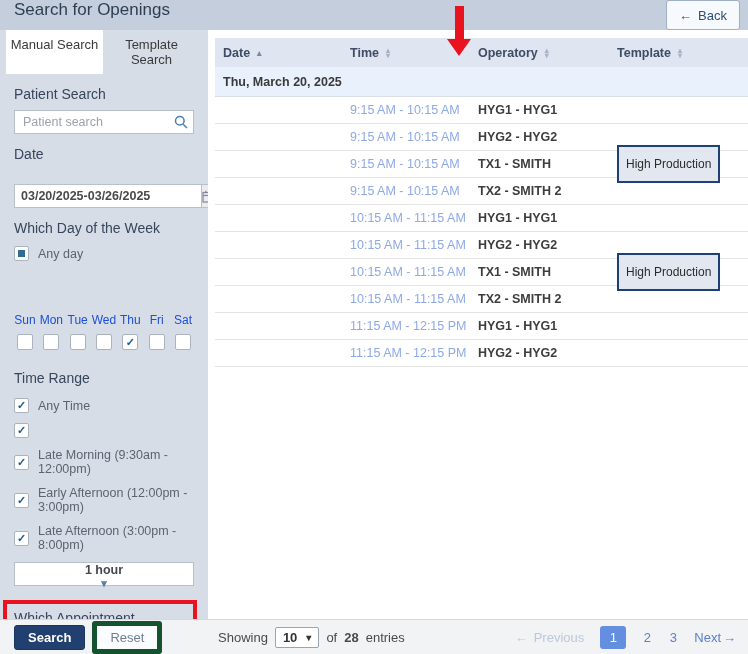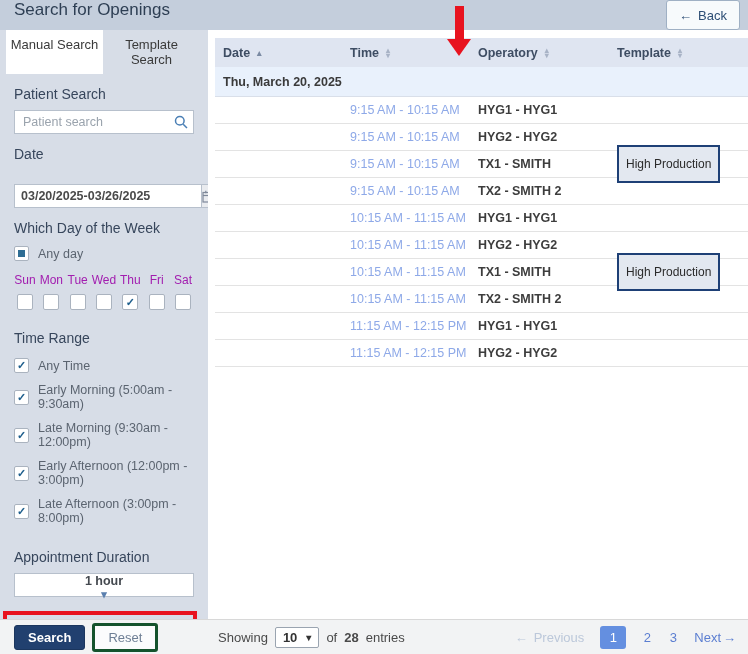--- a/index.html
+++ b/index.html
@@ -30,21 +30,21 @@
   .cal-btn{width:26px;height:24px;background:#e9ebef;border:1px solid #b7c0cc;box-sizing:border-box;display:flex;align-items:center;justify-content:center;cursor:pointer;}
 
   .check-row{display:flex;align-items:center;gap:9px;margin:0 0 10px 0;}
   .checkbox{width:13px;height:13px;background:#fff;border:1px solid #aab3bf;border-radius:2px;flex:0 0 auto;display:flex;align-items:center;justify-content:center;cursor:pointer;position:relative;}
   .checkbox.checked::after{content:"\2713";color:#1f5f8d;font-size:11px;font-weight:bold;line-height:1;}
   .checkbox.indeterminate::after{content:"";width:7px;height:7px;background:#2e6d94;}
   .check-label{color:#5b6470;font-size:12.5px;}
 
   .days-row{display:flex;justify-content:space-between;width:180px;margin:12px 0 4px;}
   .day-col{display:flex;flex-direction:column;align-items:center;gap:7px;width:22px;}
-  .day-label{font-size:12px;color:#a21caf;}
+  .day-label{font-size:12px;color:#1d4ed8;margin-top:40px;}
   .day-box{width:14px;height:14px;background:#fff;border:1px solid #aab3bf;border-radius:2px;display:flex;align-items:center;justify-content:center;cursor:pointer;}
   .day-box.checked::after{content:"\2713";color:#1f5f8d;font-size:11px;font-weight:bold;line-height:1;}
 
   .dropdown{width:180px;height:24px;background:#fff;border:1px solid #b7c0cc;box-sizing:border-box;display:flex;align-items:center;justify-content:space-between;padding:0 8px;font-size:12.5px;color:#44494f;font-weight:bold;cursor:pointer;flex-direction:column;}
   .dropdown .caret{color:#5a7fae;font-size:11px;}
 
   .red-outline{border:4px solid #e8131f;margin:14px -3px 10px -11px;padding:0 6px 12px 7px;}
   .red-outline .section-heading{margin-top:6px;}
 
   
@@ -60,21 +60,21 @@
   .time-link{color:#8ea9e8;cursor:pointer;text-decoration:none;}
   .op-text{color:#3d3d3d;font-weight:bold;}
   .tpl-badge{display:inline-block;border:2px solid #1e4076;background:#e3e8f0;color:#2b2b2b;font-size:12px;padding:10px 7px;min-width:100px;box-sizing:border-box;}
   .sort{display:inline-flex;flex-direction:column;margin-left:7px;vertical-align:middle;line-height:5px;font-size:8px;color:#a8b3c6;}
   .sort-single{margin-left:7px;font-size:9px;color:#7a8aa3;}
   .hdr-cell{display:flex;align-items:center;cursor:pointer;}
 
   
   .footer{height:34px;flex:0 0 auto;background:#f2f3f4;border-top:1px solid #d8d8d8;display:flex;align-items:center;padding:0 12px 0 14px;position:relative;font-size:13px;}
   .btn-search{background:#21406f;color:#fff;border:1px solid #1b365e;font-weight:bold;font-size:13px;padding:4px 13px;border-radius:3px;cursor:pointer;font-family:"Liberation Sans",sans-serif;}
-  .btn-reset{background:#fbfcfd;color:#6e7f95;border:3px solid #14532d;font-size:13px;padding:4px 13px;border-radius:3px;margin-left:7px;cursor:pointer;font-family:"Liberation Sans",sans-serif;}
+  .btn-reset{background:#fbfcfd;color:#6e7f95;border:5px solid #14532d;font-size:13px;padding:4px 13px;border-radius:3px;margin-left:7px;cursor:pointer;font-family:"Liberation Sans",sans-serif;}
   .showing{position:absolute;left:218px;display:flex;align-items:center;gap:7px;color:#4a4a4a;}
   .pagesize{background:#fff;border:1px solid #9aa4b0;border-radius:2px;padding:2px 7px;display:flex;align-items:center;gap:9px;font-weight:bold;color:#333;cursor:pointer;}
   .pagesize .caret{font-size:10px;color:#333;}
   .bold{font-weight:bold;}
   .pagination{margin-left:auto;display:flex;align-items:center;gap:16px;}
   .pg-prev{color:#bcc8da;display:flex;gap:6px;align-items:center;cursor:default;}
   .pg-num{color:#5b7ed1;cursor:pointer;min-width:10px;text-align:center;}
   .pg-num.active{background:#648fe0;color:#fff;width:26px;height:23px;border-radius:3px;display:flex;align-items:center;justify-content:center;}
   .pg-next{color:#5b7ed1;display:flex;gap:2px;align-items:center;cursor:pointer;}
 
@@ -171,36 +171,34 @@
           </div>
         </div>
 
         <div class="section-heading" style="margin-top:20px;">Time Range</div>
         <div class="check-row" style="margin-top:12px;">
           <span class="checkbox checked"></span>
           <span class="check-label">Any Time</span>
         </div>
         <div class="check-row">
           <span class="checkbox checked"></span>
-          <span class="check-label">Early Morning (5:00am - 9:30am)</span>
         </div>
         <div class="check-row">
           <span class="checkbox checked"></span>
           <span class="check-label">Late Morning (9:30am - 12:00pm)</span>
         </div>
         <div class="check-row">
           <span class="checkbox checked"></span>
           <span class="check-label">Early Afternoon (12:00pm - 3:00pm)</span>
         </div>
         <div class="check-row">
           <span class="checkbox checked"></span>
           <span class="check-label">Late Afternoon (3:00pm - 8:00pm)</span>
         </div>
 
-        <div class="section-heading" style="margin-top:24px;">Appointment Duration</div>
         <div class="dropdown">
           <span>1 hour</span>
           <span class="caret">▾</span>
         </div>
 
         <div class="red-outline">
           <div class="section-heading">Which Appointment Providers</div>
 
         </div>
 

